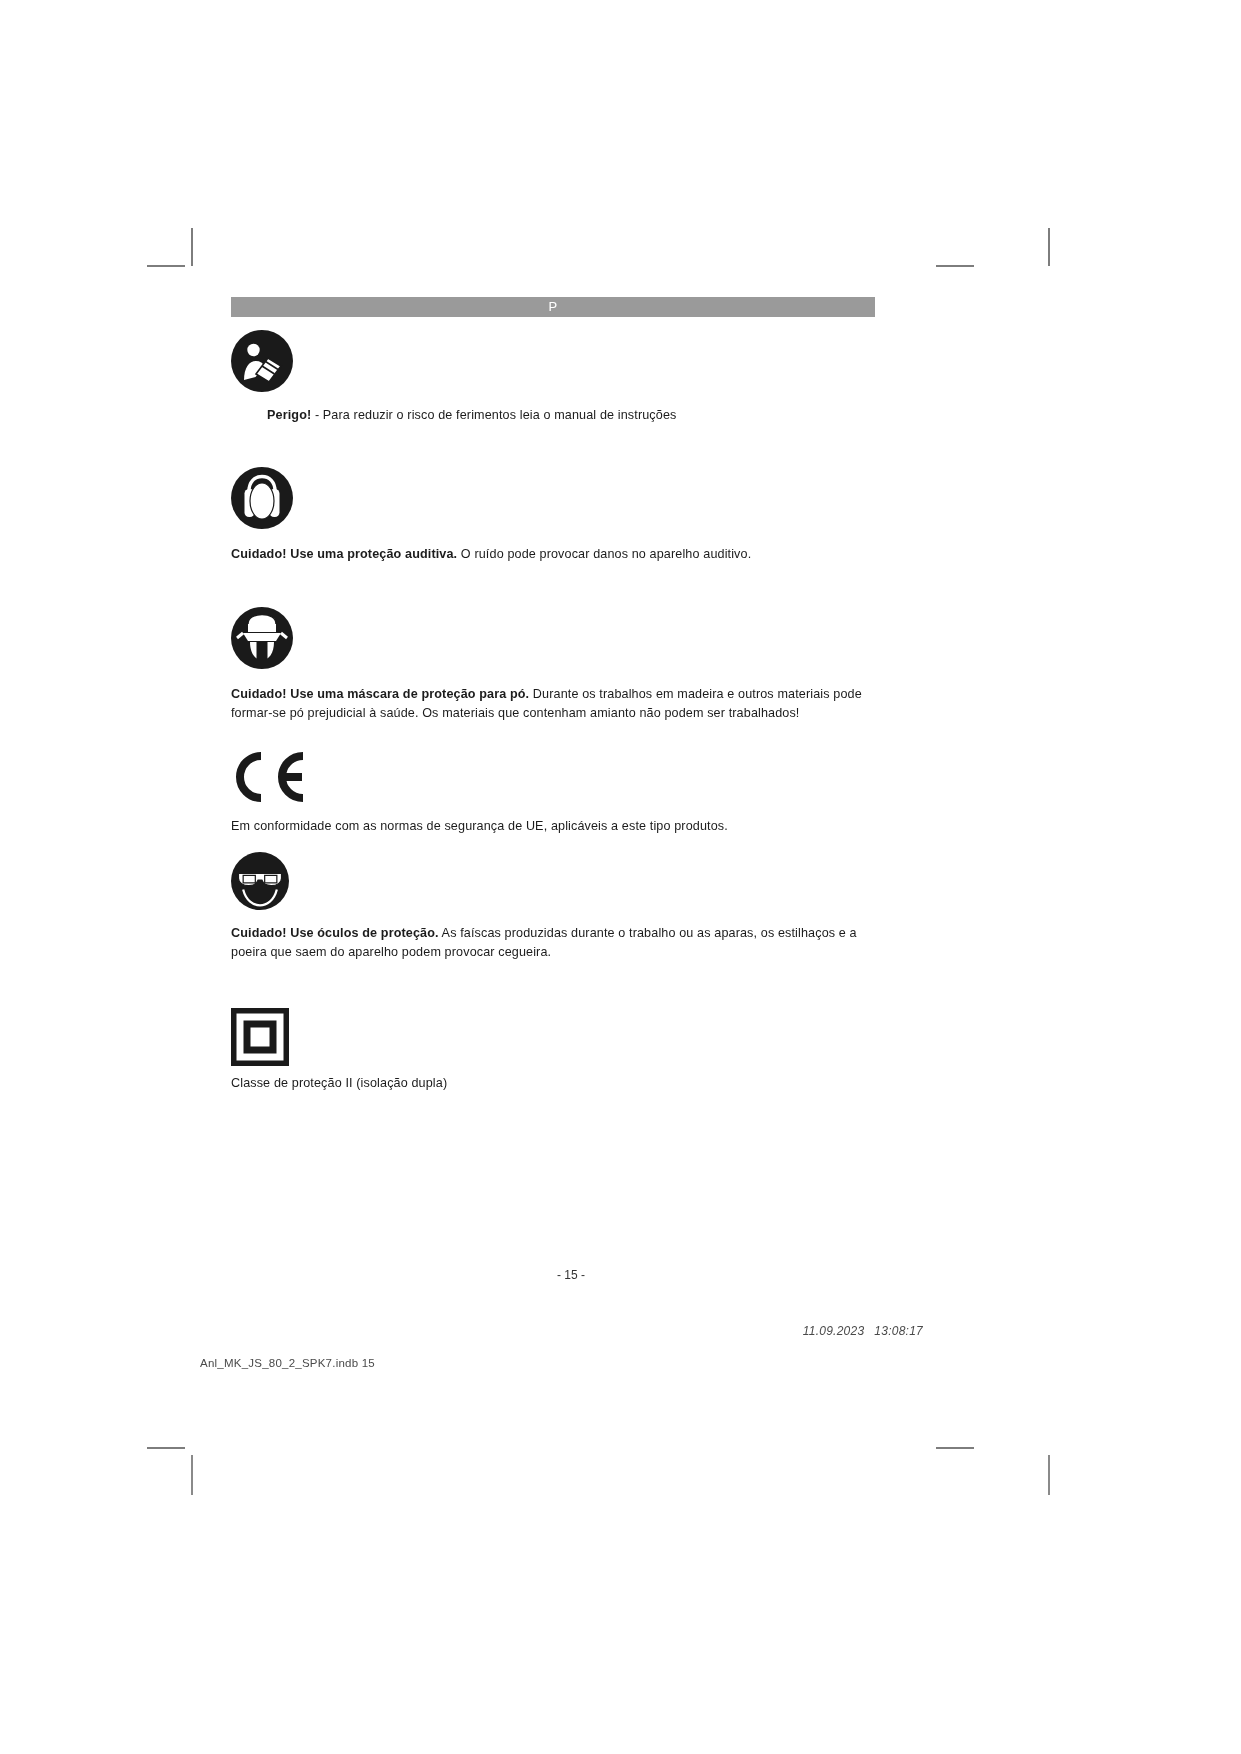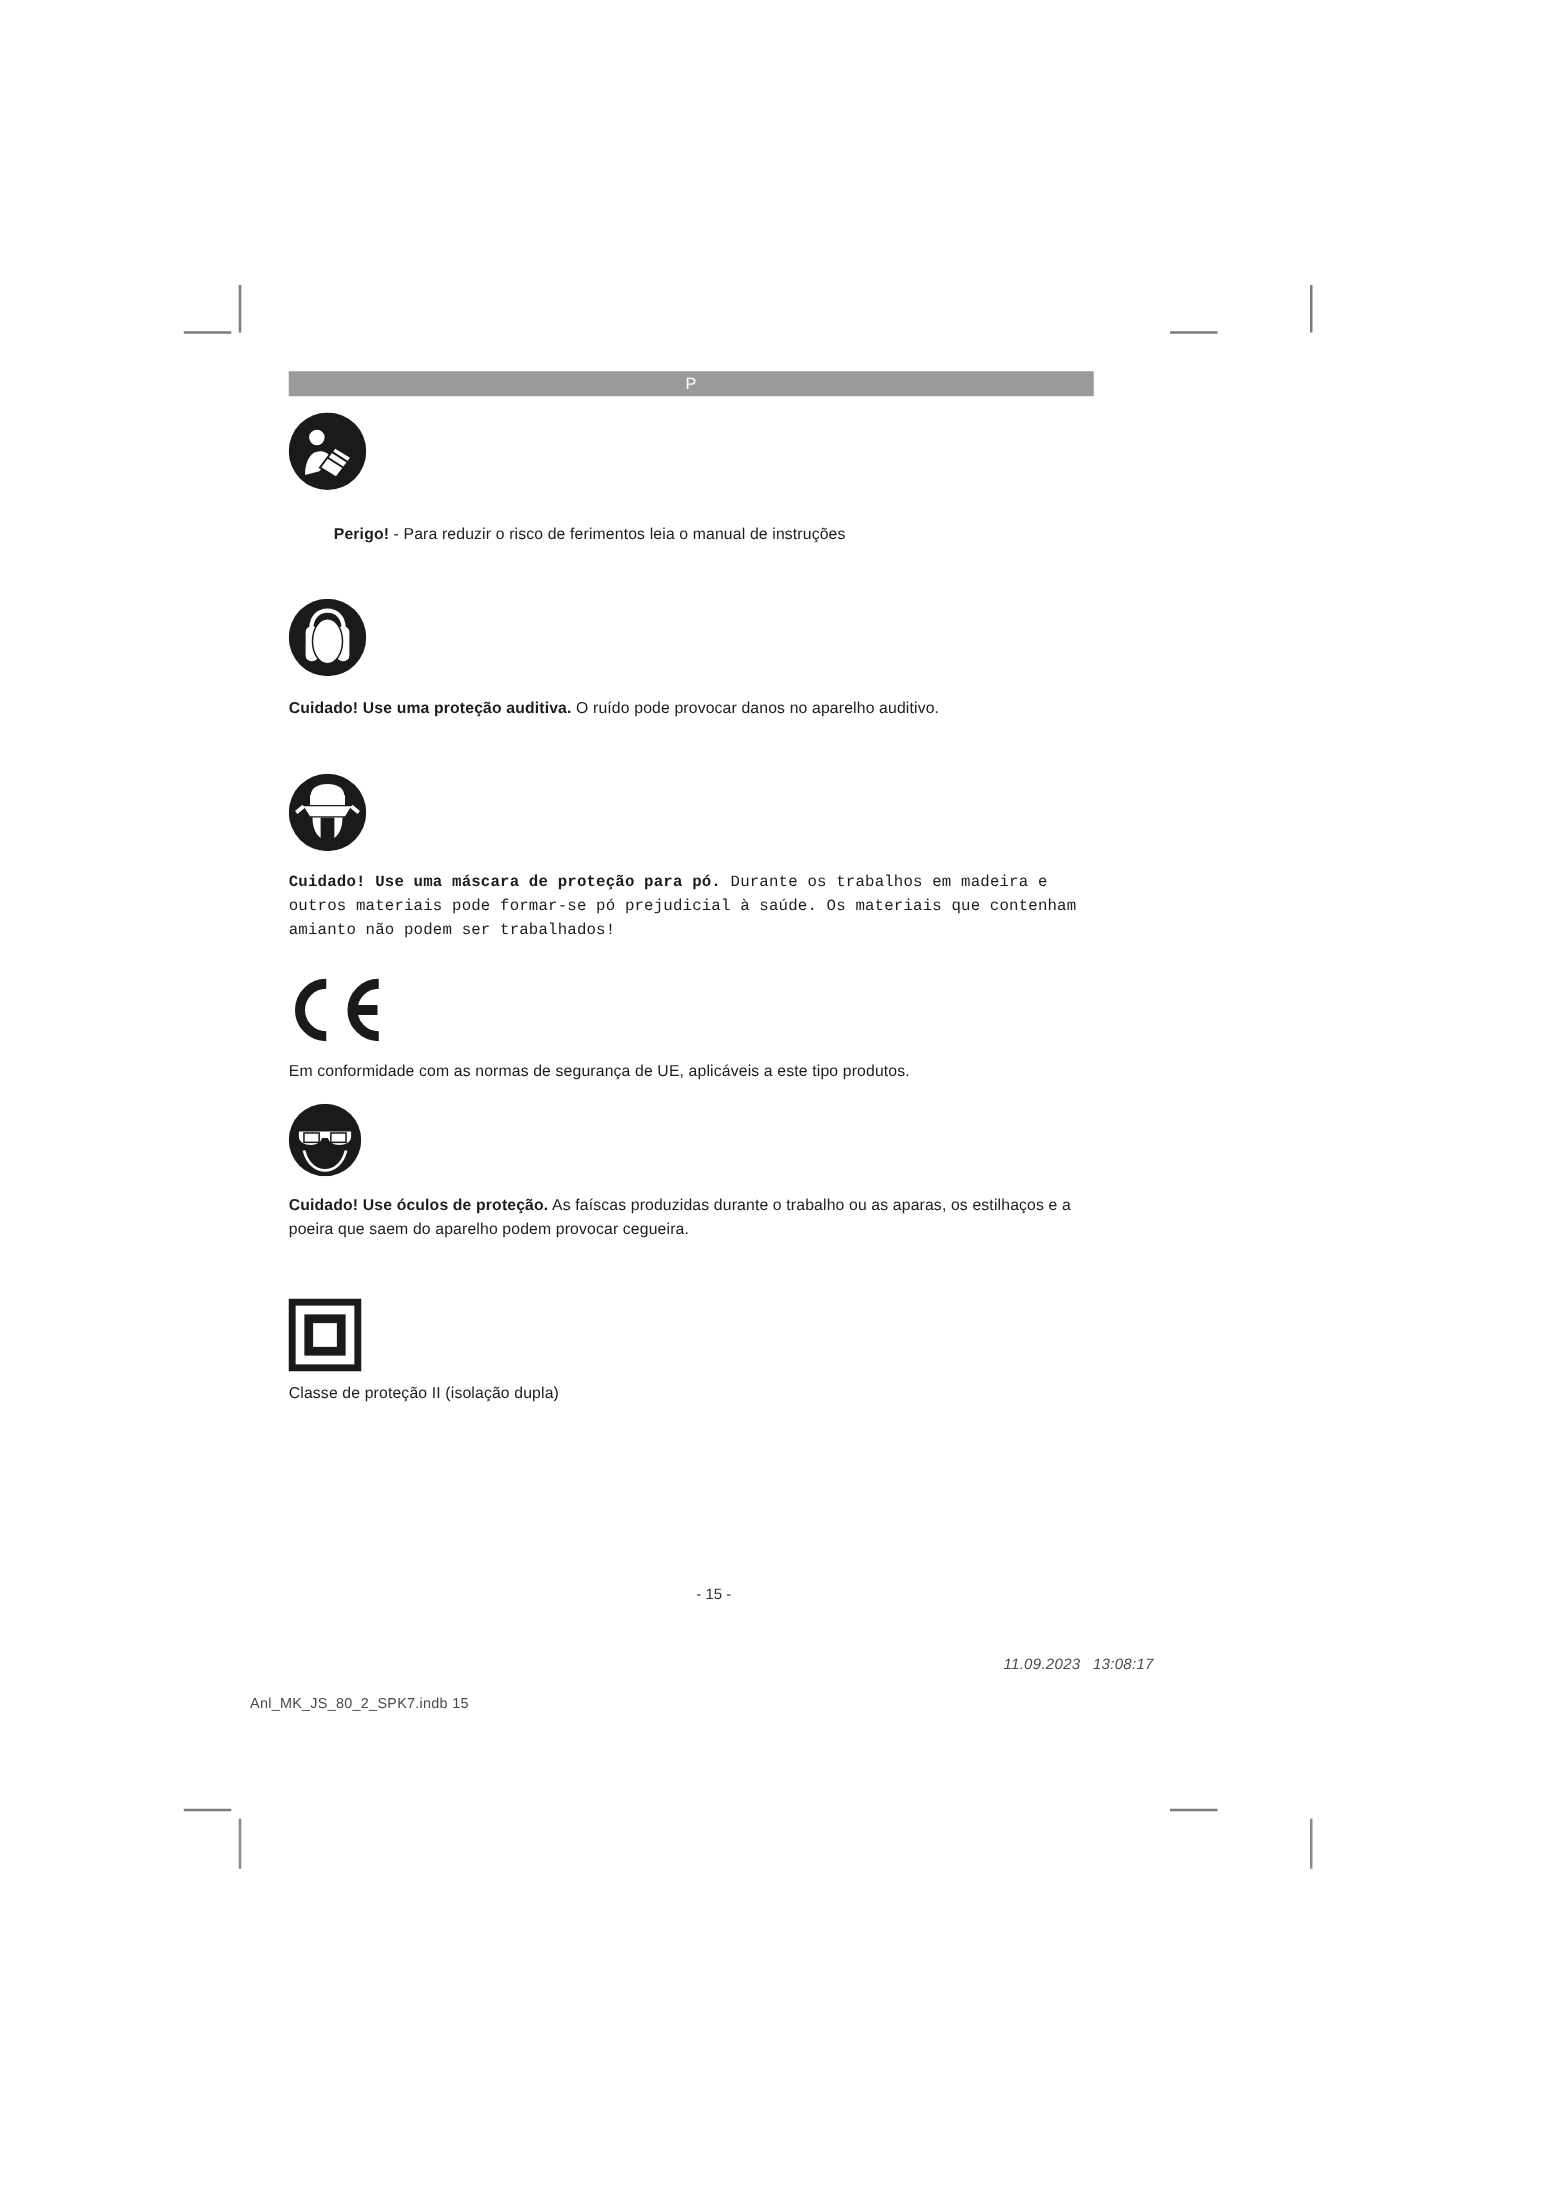--- a/index.html
+++ b/index.html
@@ -68,26 +68,26 @@
   .caption {
     font-size: 12.6px;
     line-height: 19px;
     color: #1c1c1c;
     letter-spacing: 0.01em;
   }
   .caption b { font-weight: bold; }
 
   
   .b1 { margin-top: 0px; }
-  .b1 .caption { margin-top: 26px; padding-left: 36px; }
+  .b1 .caption { margin-top: 14px; padding-left: 36px; }
 
   .b2 { margin-top: 42px; }
   .b2 .caption { margin-top: 16px; }
 
-  .b3 { margin-top: 43px; font-family: Liberation Mono, monospace; }
+  .b3 { margin-top: 43px; }
   .b3 .caption { margin-top: 16px; }
 
   .b4 { margin-top: 16px; }
   .b4 .caption { margin-top: 14px; }
 
   .b5 { margin-top: 28px; }
   .b5 .caption { margin-top: 14px; }
 
   .b6 { margin-top: 46px; }
   .b6 .caption { margin-top: 8px; }

